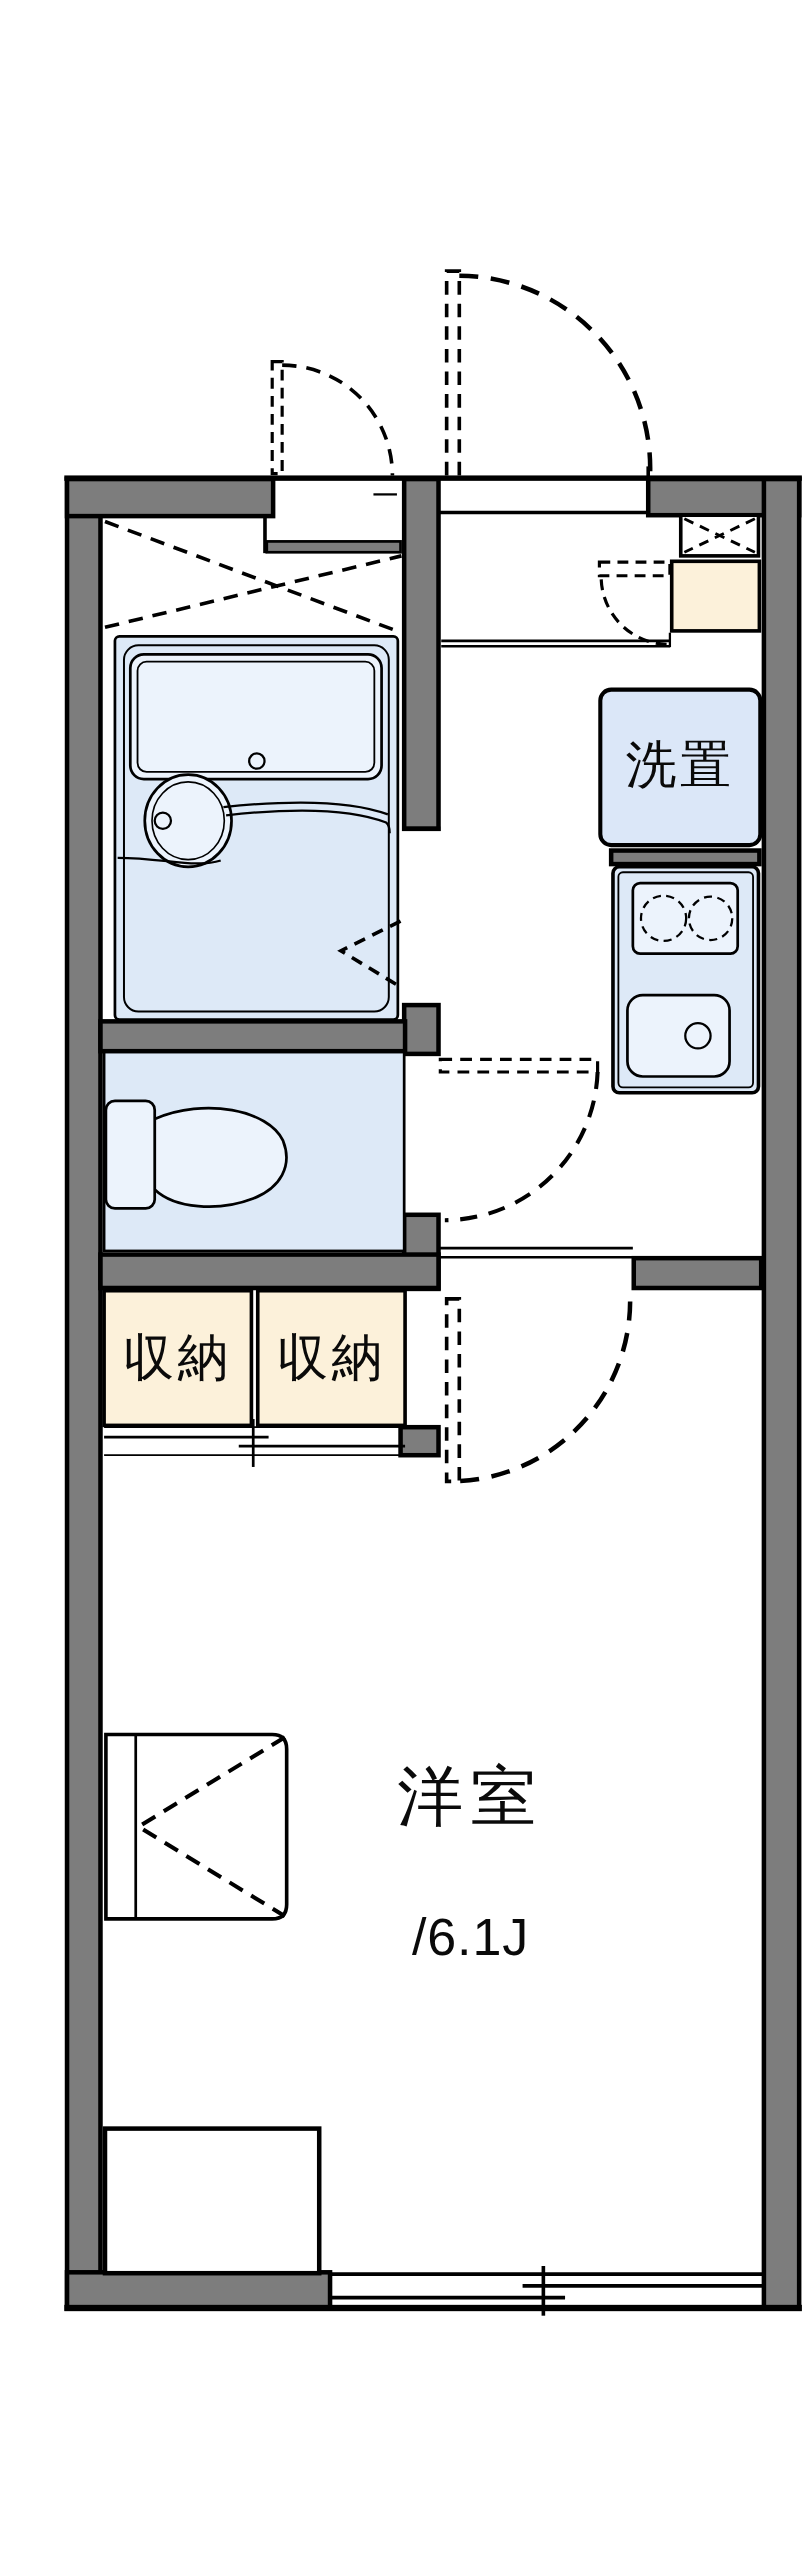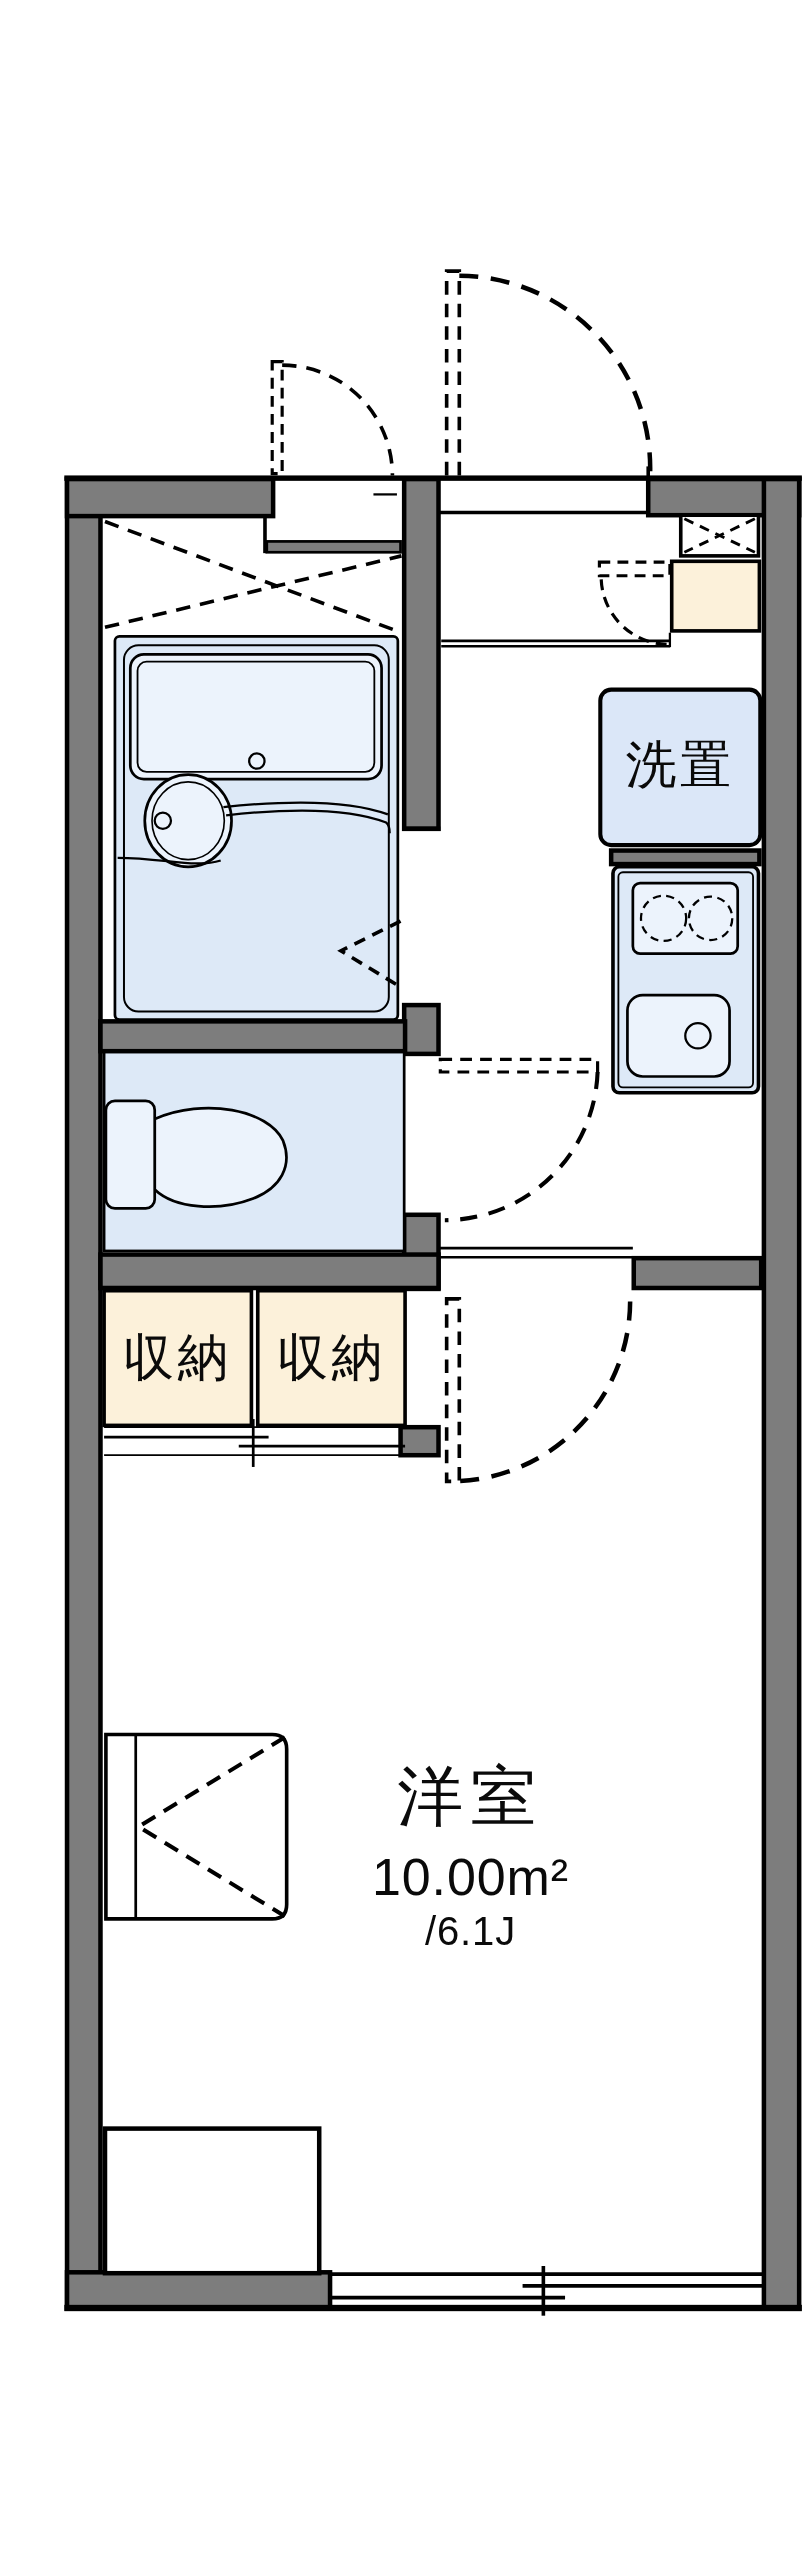--- a/index.html
+++ b/index.html
@@ -7,21 +7,21 @@
     position:relative;width:812px;height:2576px;background:#ffffff;
     font-family:"Liberation Sans","DejaVu Sans",sans-serif;overflow:hidden;margin-left:28px;
   }
   #plan-svg{position:absolute;left:0;top:0;width:812px;height:2576px;}
   .plan-label{
     position:absolute;color:#0a0a0a;text-align:center;line-height:1;
     white-space:nowrap;user-select:none;
   }
   .lbl-room-name{left:325px;top:1763px;width:235px;font-size:66px;letter-spacing:7.2px;}
   .lbl-area-sqm{left:298px;top:1851px;width:289px;font-size:52px;letter-spacing:0.9px;}
-  .lbl-area-tatami{left:298px;top:1911px;width:289px;font-size:40px;letter-spacing:0.9px;}
+  .lbl-area-tatami{left:298px;top:1911px;width:289px;font-size:52px;letter-spacing:0.9px;}
   .lbl-storage-a{left:76px;top:1332px;width:147px;font-size:51px;letter-spacing:3.6px;}
   .lbl-storage-b{left:230px;top:1332px;width:147px;font-size:51px;letter-spacing:3.6px;}
   .lbl-washer{left:572px;top:739px;width:160px;font-size:51px;letter-spacing:3.6px;}
 </style>
 </head>
 <body>
 
 <div id="plan-root">
 
 <svg id="plan-svg" viewBox="0 0 898 2850" xmlns="http://www.w3.org/2000/svg">
@@ -150,16 +150,15 @@
     <line x1="547" y1="2529" x2="812" y2="2529" stroke-width="4"></line>
     <line x1="334" y1="2542" x2="594" y2="2542" stroke-width="4"></line>
     <line x1="570" y1="2507" x2="570" y2="2562" stroke-width="4"></line>
   </g>
 </svg>
 
   <div class="plan-label lbl-washer">洗置</div>
   <div class="plan-label lbl-storage-a">収納</div>
   <div class="plan-label lbl-storage-b">収納</div>
   <div class="plan-label lbl-room-name">洋室</div>
-  <div class="plan-label lbl-area-sqm">10.00m²</div>
   <div class="plan-label lbl-area-tatami">/6.1J</div>
 </div>
 
 
 </body></html>

